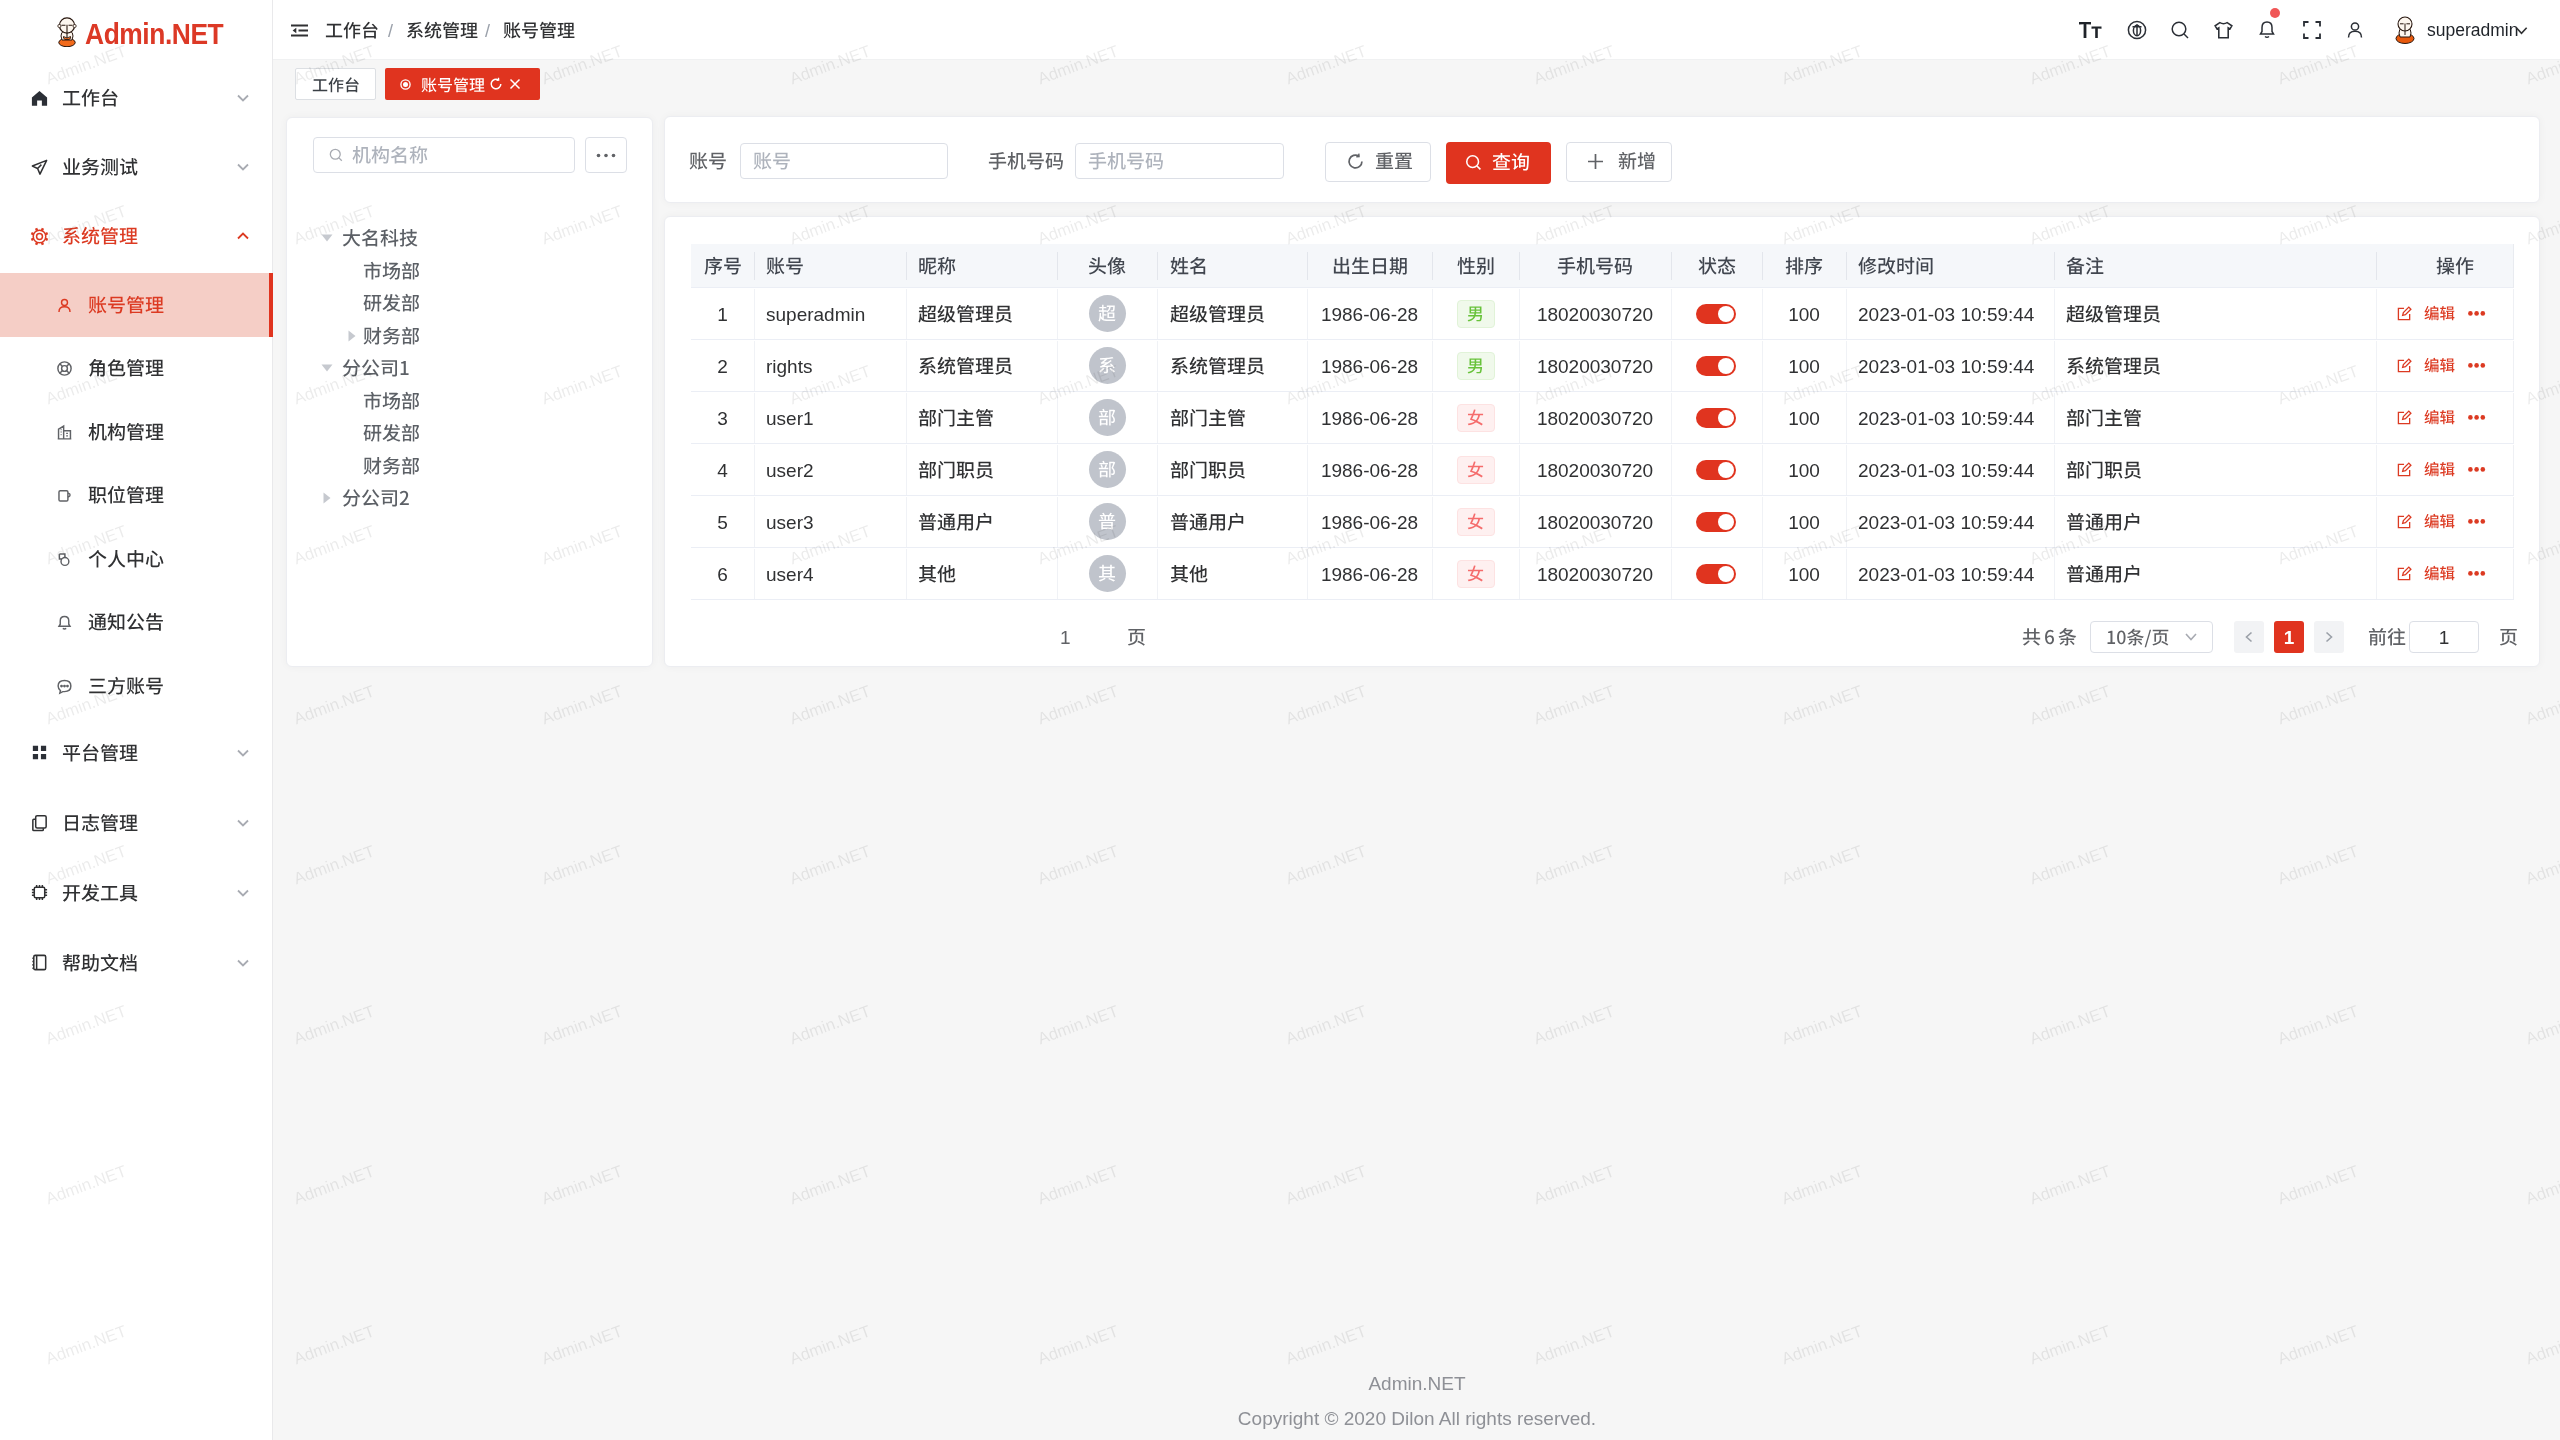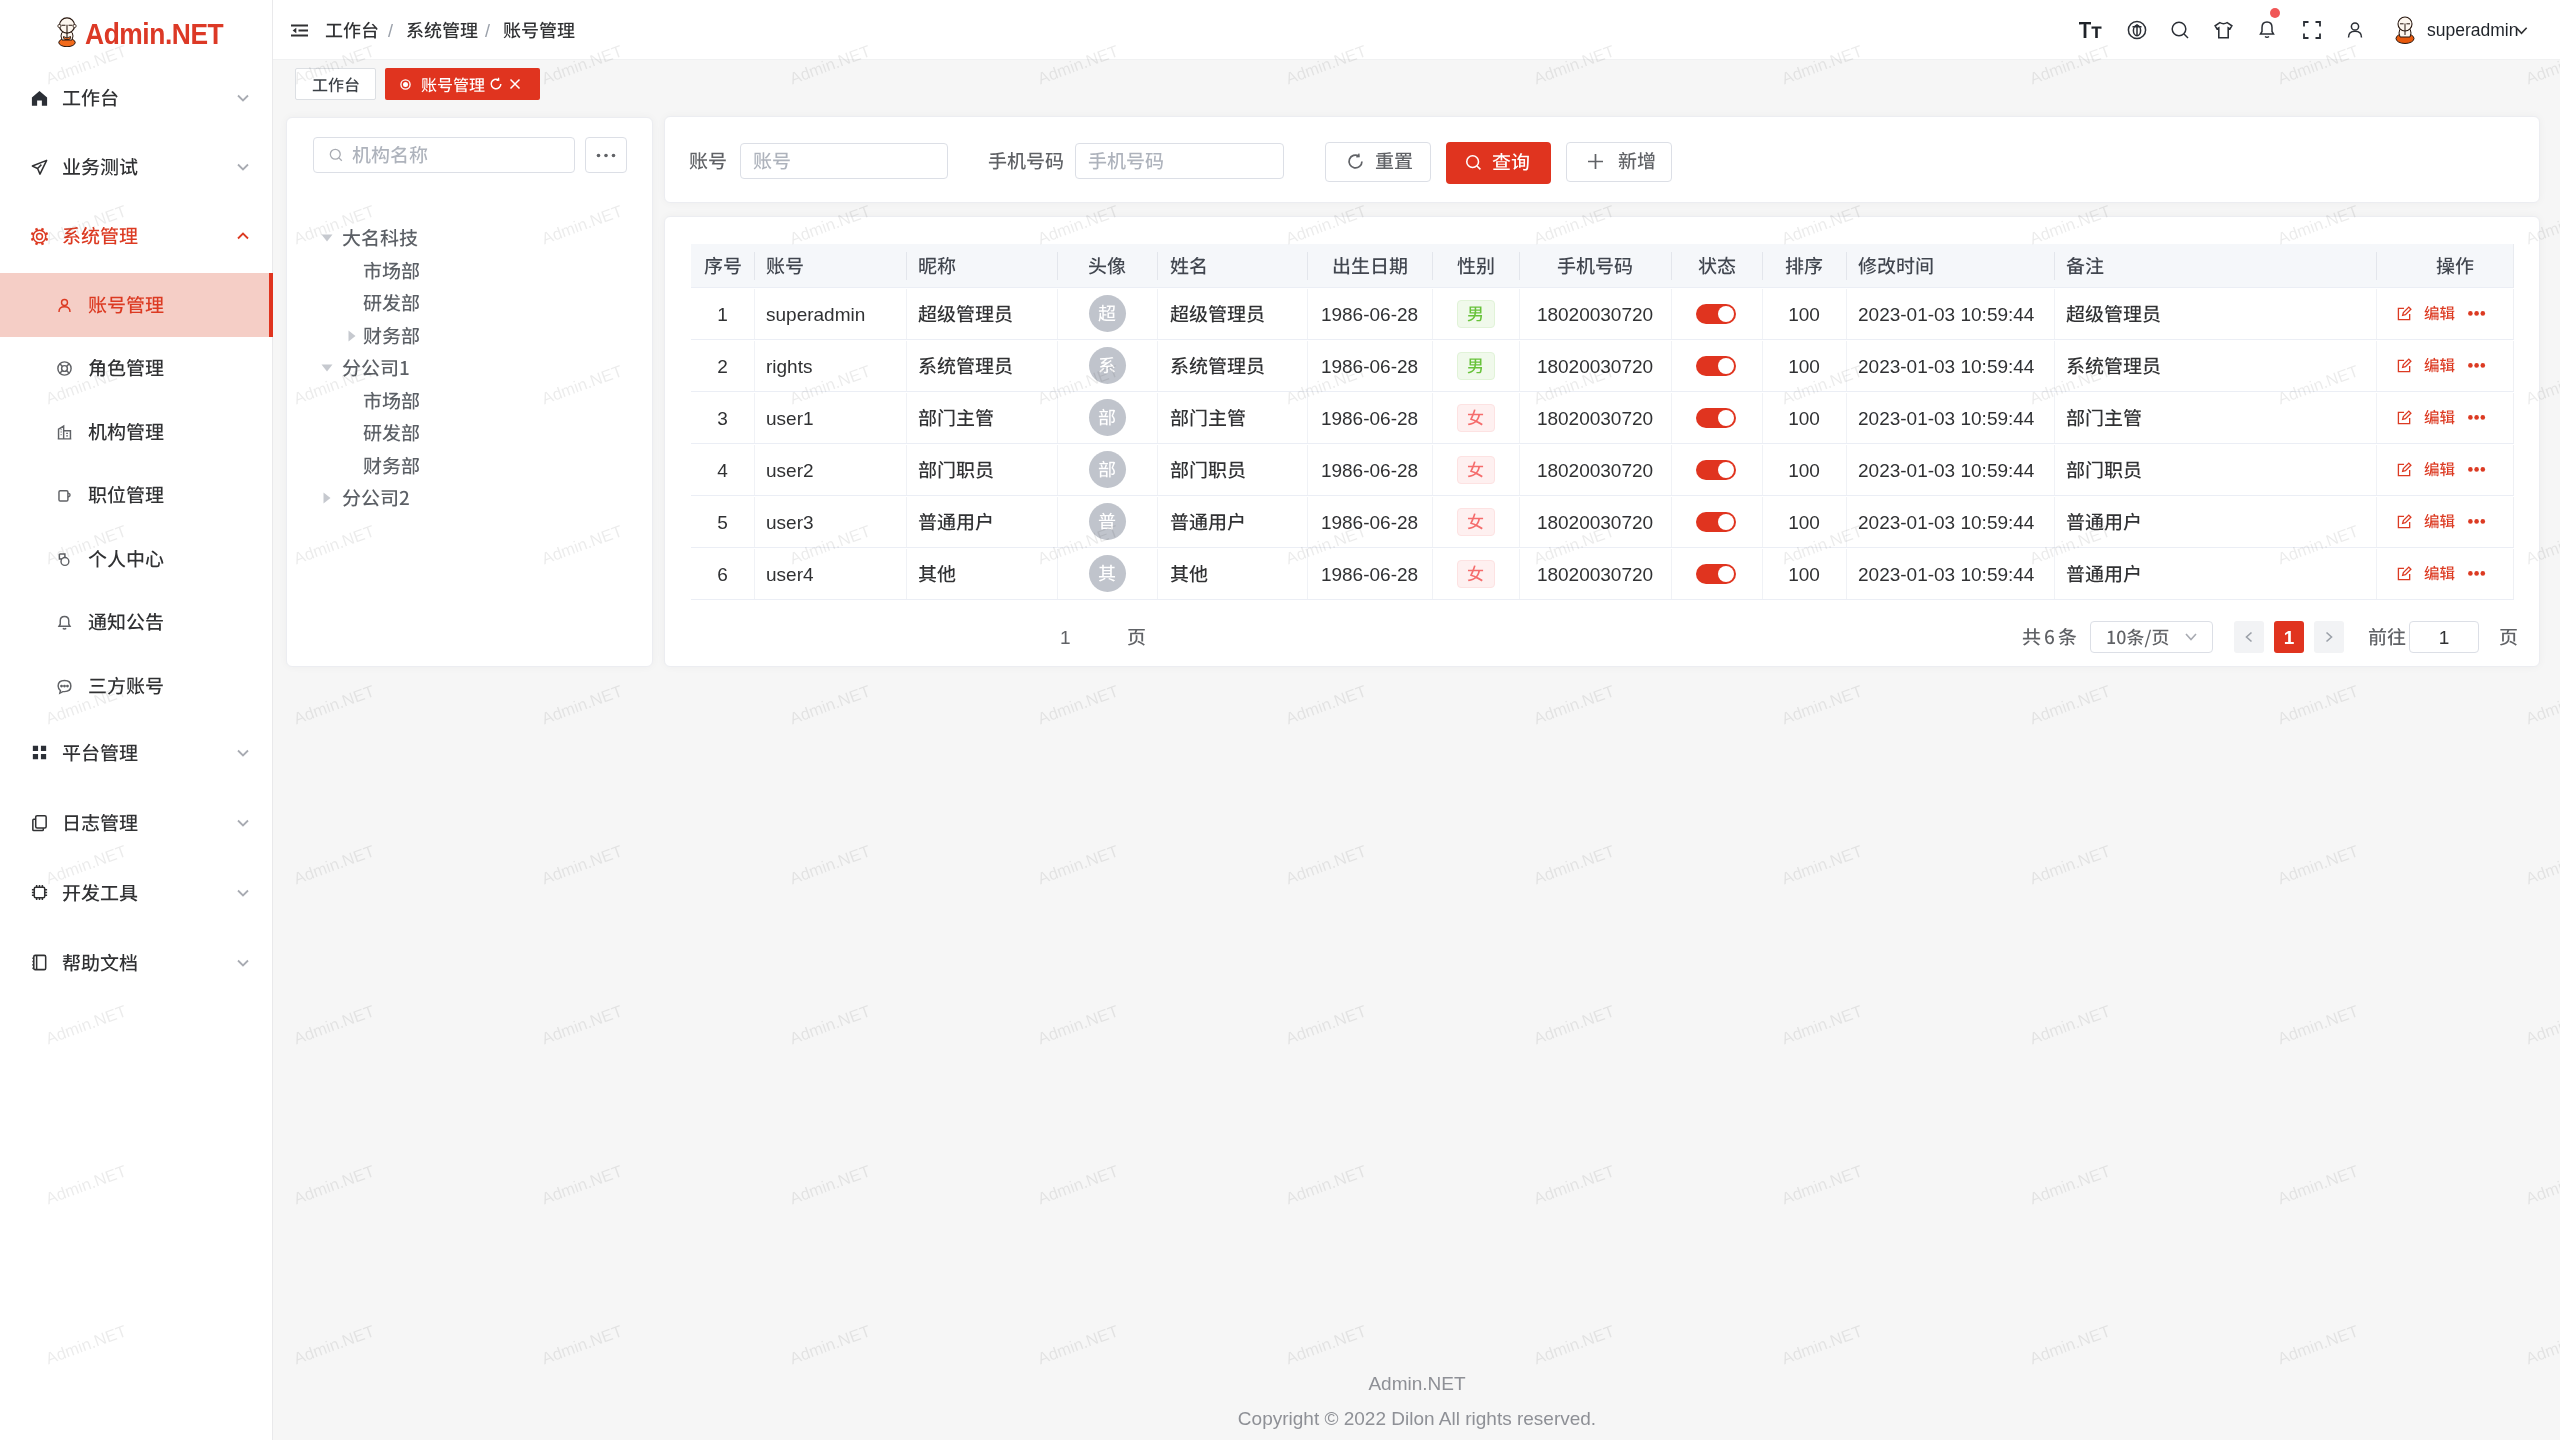--- a/index.html
+++ b/index.html
@@ -1153,21 +1153,21 @@
     </g>
   </svg>
 <div style="position:absolute;left:2409px;top:621px;width:70px;height:32px;background:#fff;border:1px solid #dcdfe6;border-radius:4px;box-sizing:border-box"></div>
 <div style="position:absolute;left:2444px;top:628px;font-size:19px;color:#303133;font-weight:400;line-height:19px;white-space:nowrap;transform:translateX(-50%);">1</div>
 <svg class="z" style="left:2499.0px;top:644.2px" width="1" height="1">
     <g transform="scale(0.01900,-0.01900)" fill="#606266">
       <use href="#g9875" x="0"></use>
     </g>
   </svg>
 <div style="position:absolute;left:1417px;top:1374px;font-size:19px;color:#8e9096;font-weight:400;line-height:19px;white-space:nowrap;transform:translateX(-50%);">Admin.NET</div>
-<div style="position:absolute;left:1417px;top:1409px;font-size:19px;color:#8e9096;font-weight:400;line-height:19px;white-space:nowrap;transform:translateX(-50%);">Copyright © 2022 Dilon All rights reserved.</div>
+<div style="position:absolute;left:1417px;top:1409px;font-size:19px;color:#8e9096;font-weight:400;line-height:19px;white-space:nowrap;transform:translateX(-50%);">Copyright © 2020 Dilon All rights reserved.</div>
 <svg style="position:absolute;left:0;top:0;z-index:50;pointer-events:none" width="2560" height="1440">
     <text x="88" y="70" transform="rotate(-20 88 70)" text-anchor="middle" font-family="Liberation Sans,sans-serif" font-size="16.5" fill="rgba(0,0,0,0.08)">Admin.NET</text>
     <text x="336" y="70" transform="rotate(-20 336 70)" text-anchor="middle" font-family="Liberation Sans,sans-serif" font-size="16.5" fill="rgba(0,0,0,0.08)">Admin.NET</text>
     <text x="584" y="70" transform="rotate(-20 584 70)" text-anchor="middle" font-family="Liberation Sans,sans-serif" font-size="16.5" fill="rgba(0,0,0,0.08)">Admin.NET</text>
     <text x="832" y="70" transform="rotate(-20 832 70)" text-anchor="middle" font-family="Liberation Sans,sans-serif" font-size="16.5" fill="rgba(0,0,0,0.08)">Admin.NET</text>
     <text x="1080" y="70" transform="rotate(-20 1080 70)" text-anchor="middle" font-family="Liberation Sans,sans-serif" font-size="16.5" fill="rgba(0,0,0,0.08)">Admin.NET</text>
     <text x="1328" y="70" transform="rotate(-20 1328 70)" text-anchor="middle" font-family="Liberation Sans,sans-serif" font-size="16.5" fill="rgba(0,0,0,0.08)">Admin.NET</text>
     <text x="1576" y="70" transform="rotate(-20 1576 70)" text-anchor="middle" font-family="Liberation Sans,sans-serif" font-size="16.5" fill="rgba(0,0,0,0.08)">Admin.NET</text>
     <text x="1824" y="70" transform="rotate(-20 1824 70)" text-anchor="middle" font-family="Liberation Sans,sans-serif" font-size="16.5" fill="rgba(0,0,0,0.08)">Admin.NET</text>
     <text x="2072" y="70" transform="rotate(-20 2072 70)" text-anchor="middle" font-family="Liberation Sans,sans-serif" font-size="16.5" fill="rgba(0,0,0,0.08)">Admin.NET</text>

